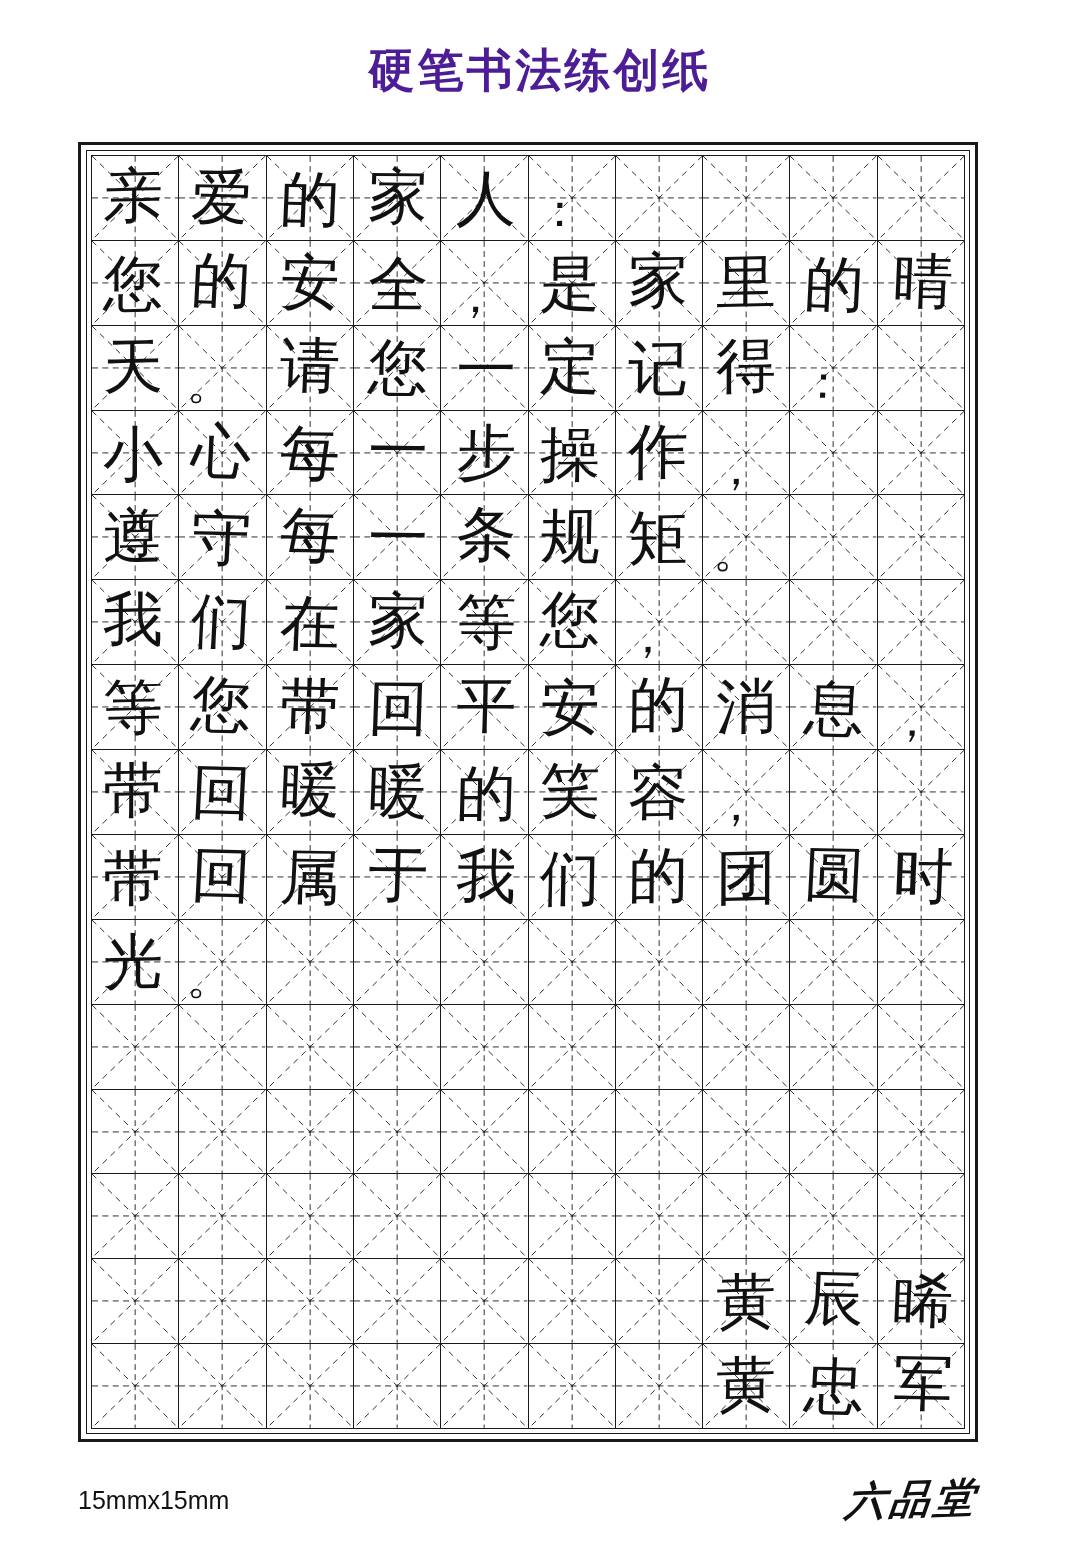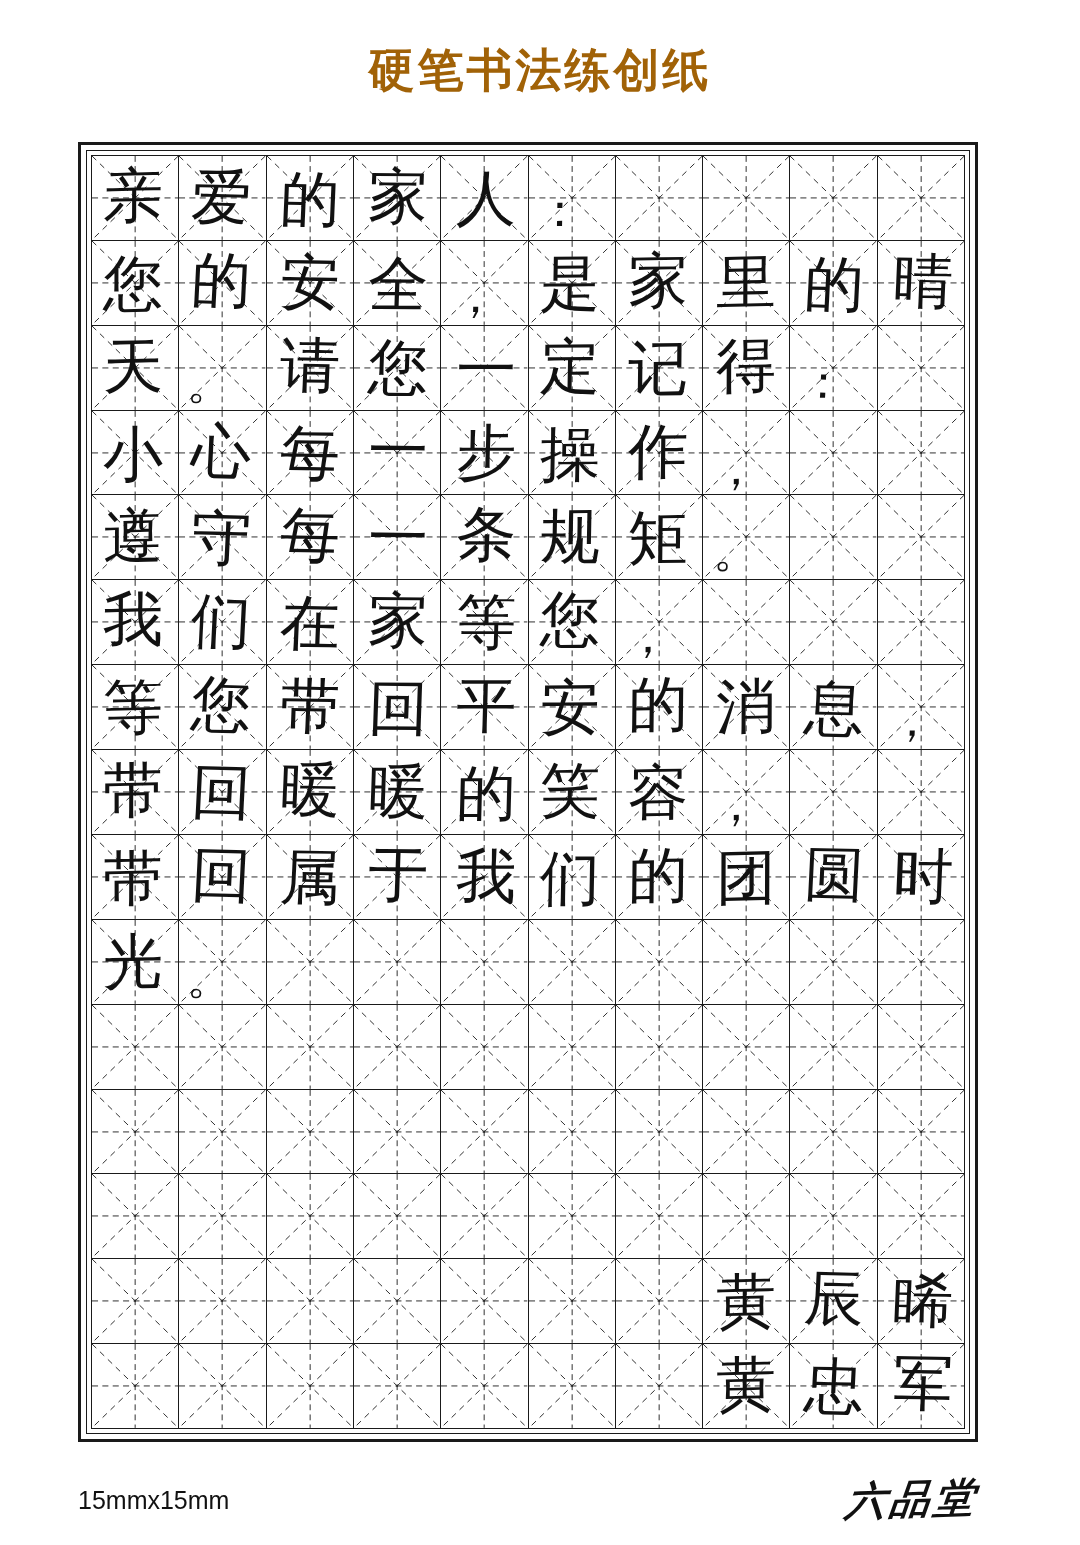--- a/index.html
+++ b/index.html
@@ -20,21 +20,21 @@
   .page-title {
     position: absolute;
     top: 48px;
     left: 0;
     width: 1080px;
     text-align: center;
     font-family: "Liberation Serif", "DejaVu Serif", serif;
     font-weight: bold;
     font-size: 46px;
     letter-spacing: 3px;
-    color: #a16207;
+    color: #4c1d95;
     line-height: 1;
   }
 
   
   .sheet-frame {
     position: absolute;
     left: 78px;
     top: 142px;
     width: 900px;
     height: 1300px;

